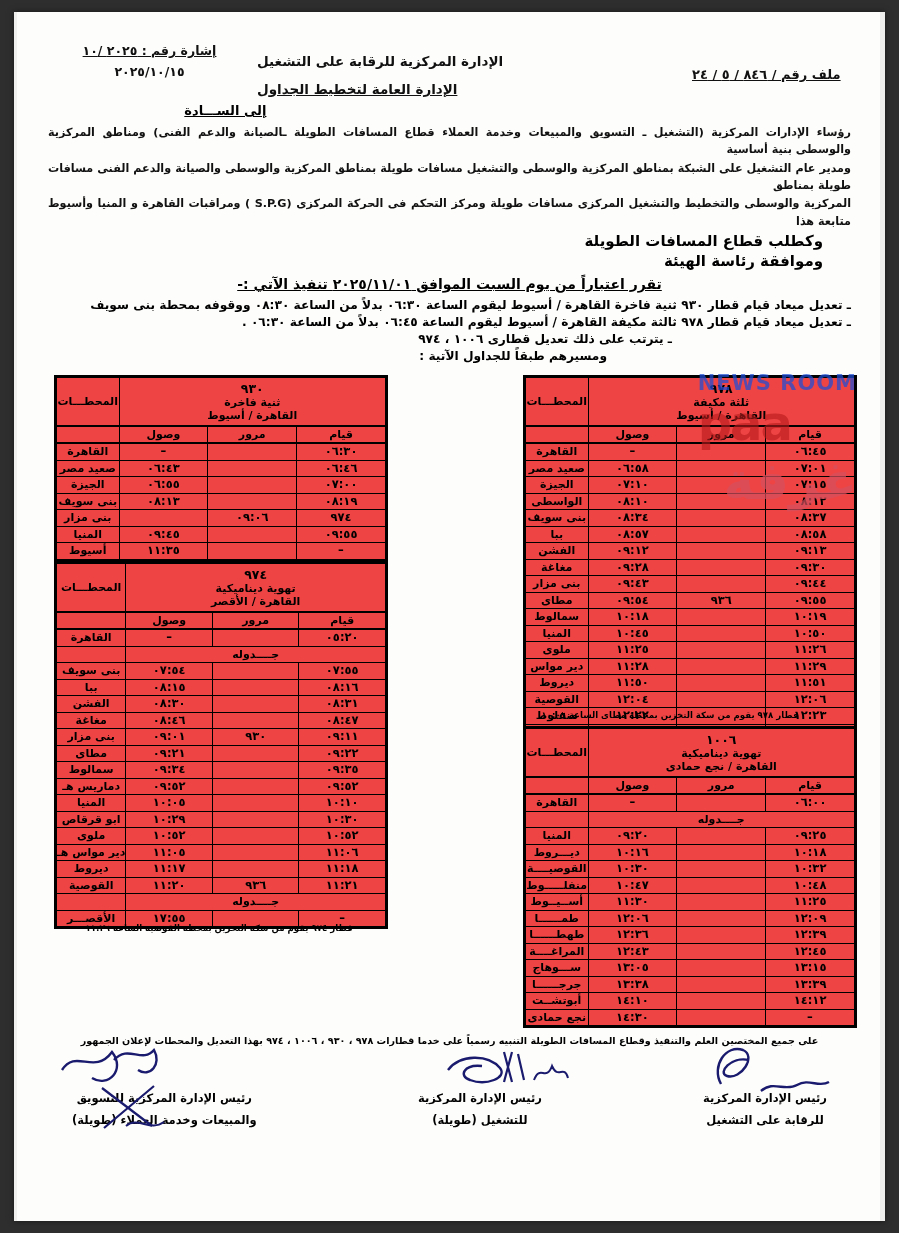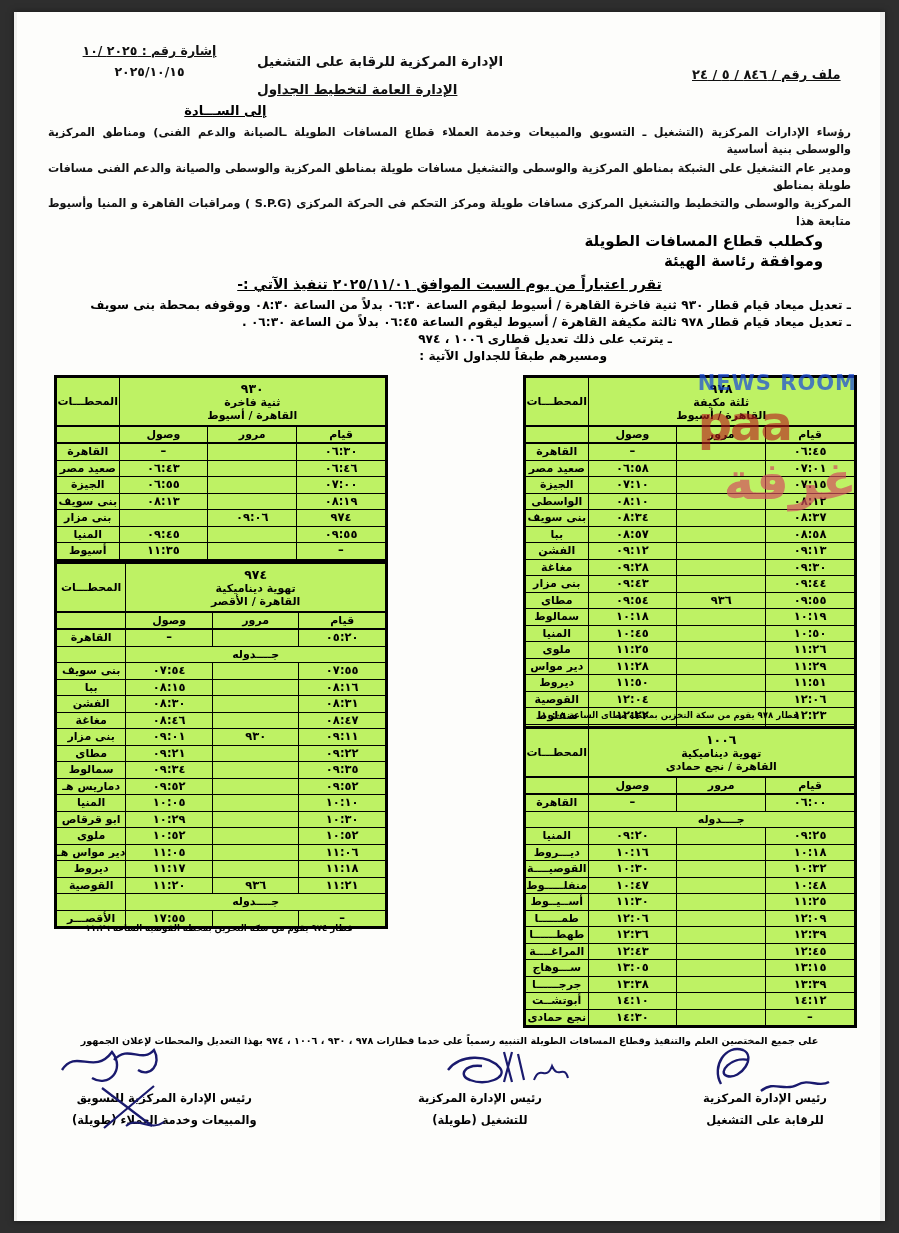--- a/index.html
+++ b/index.html
@@ -51,21 +51,21 @@
   .center-line{text-align:center;font-size:13px;font-weight:bold;margin:3px 0;}
   .right-ind{font-size:15px;font-weight:bold;margin:2px 34px 2px 0;}
   .decide{font-size:14px;font-weight:bold;text-decoration:underline;
           text-align:center;margin:6px 0 6px 0;}
   .bullet{font-size:12.2px;font-weight:bold;margin:3px 0;padding-right:6px;}
   .bullet.i3{padding-right:185px;}
   .bullet.i4{padding-right:250px;}
 
   
   .tables{position:relative;margin-top:8px;height:660px;}
-  .tblbox{position:absolute;border:2.2px solid #000;background:#bef264;}
+  .tblbox{position:absolute;border:2.2px solid #000;background:#ef4444;}
   table.sched{border-collapse:collapse;width:100%;font-size:11px;font-weight:bold;color:#000;}
   table.sched td,table.sched th{border:1px solid #000;padding:0;text-align:center;
         font-weight:bold;color:#000;}
   .ttl{border-bottom:2px solid #000 !important;}
   .ttl .tno{font-size:12.5px;letter-spacing:.5px;}
   .ttl .tk1{font-size:11px;}
   .ttl .tk2{font-size:11px;}
   .colh{height:17px;font-size:11px;border-bottom:2px solid #000 !important;}
   .stn{font-size:11px;text-align:center;white-space:nowrap;}
   .tm{font-size:11.5px;letter-spacing:.3px;}

